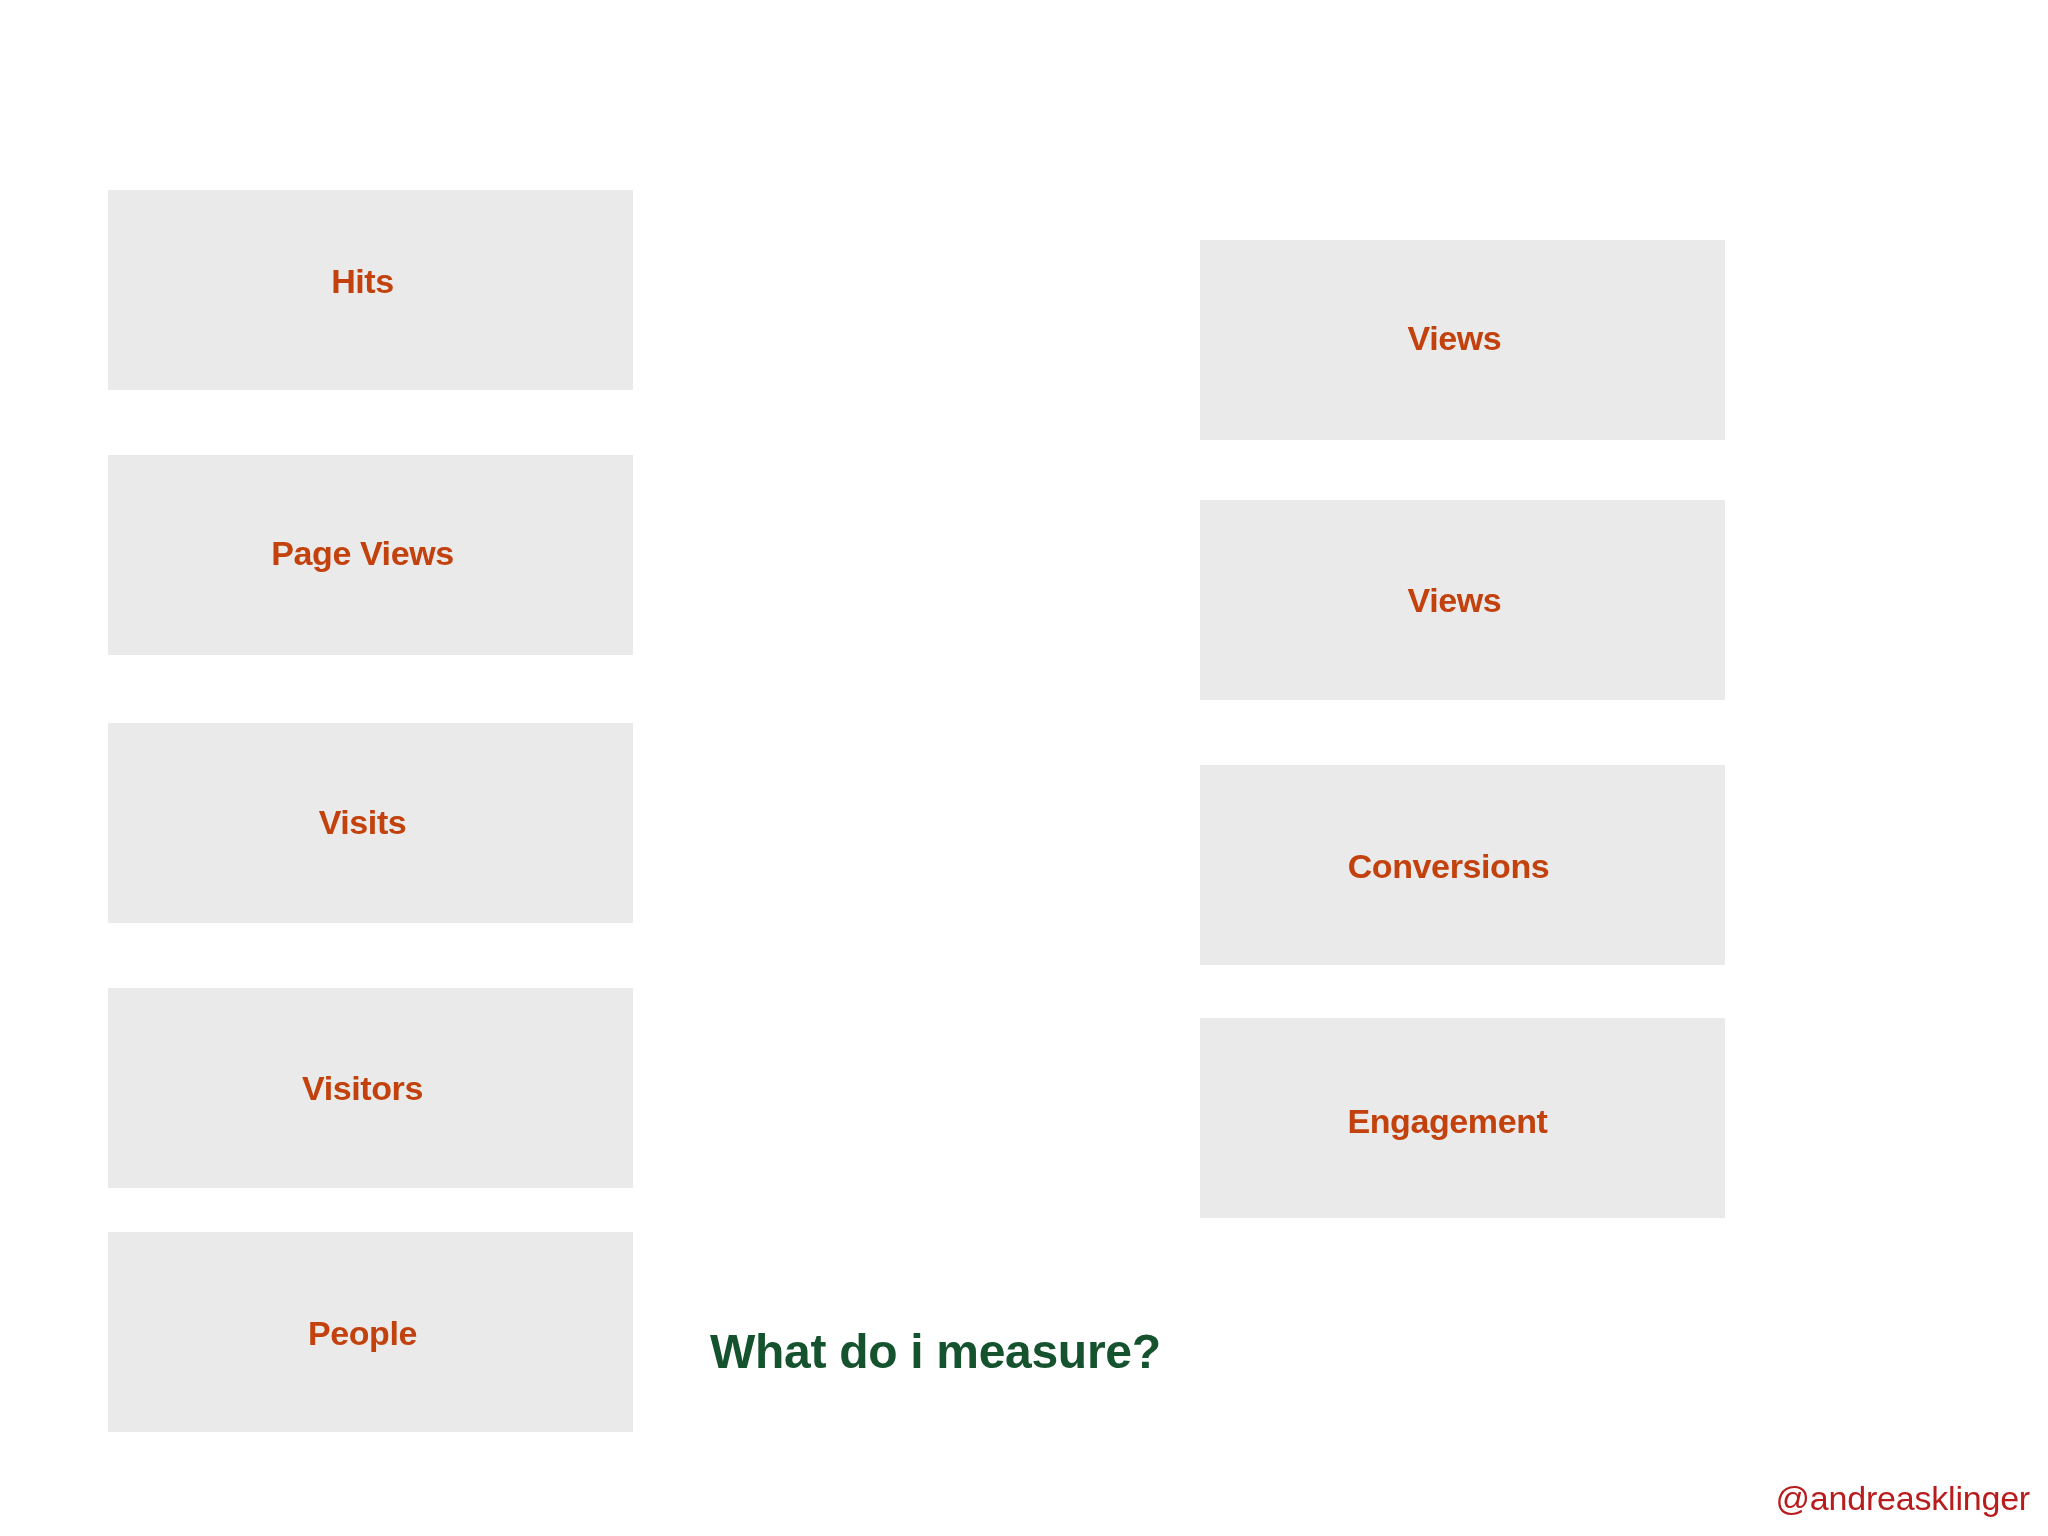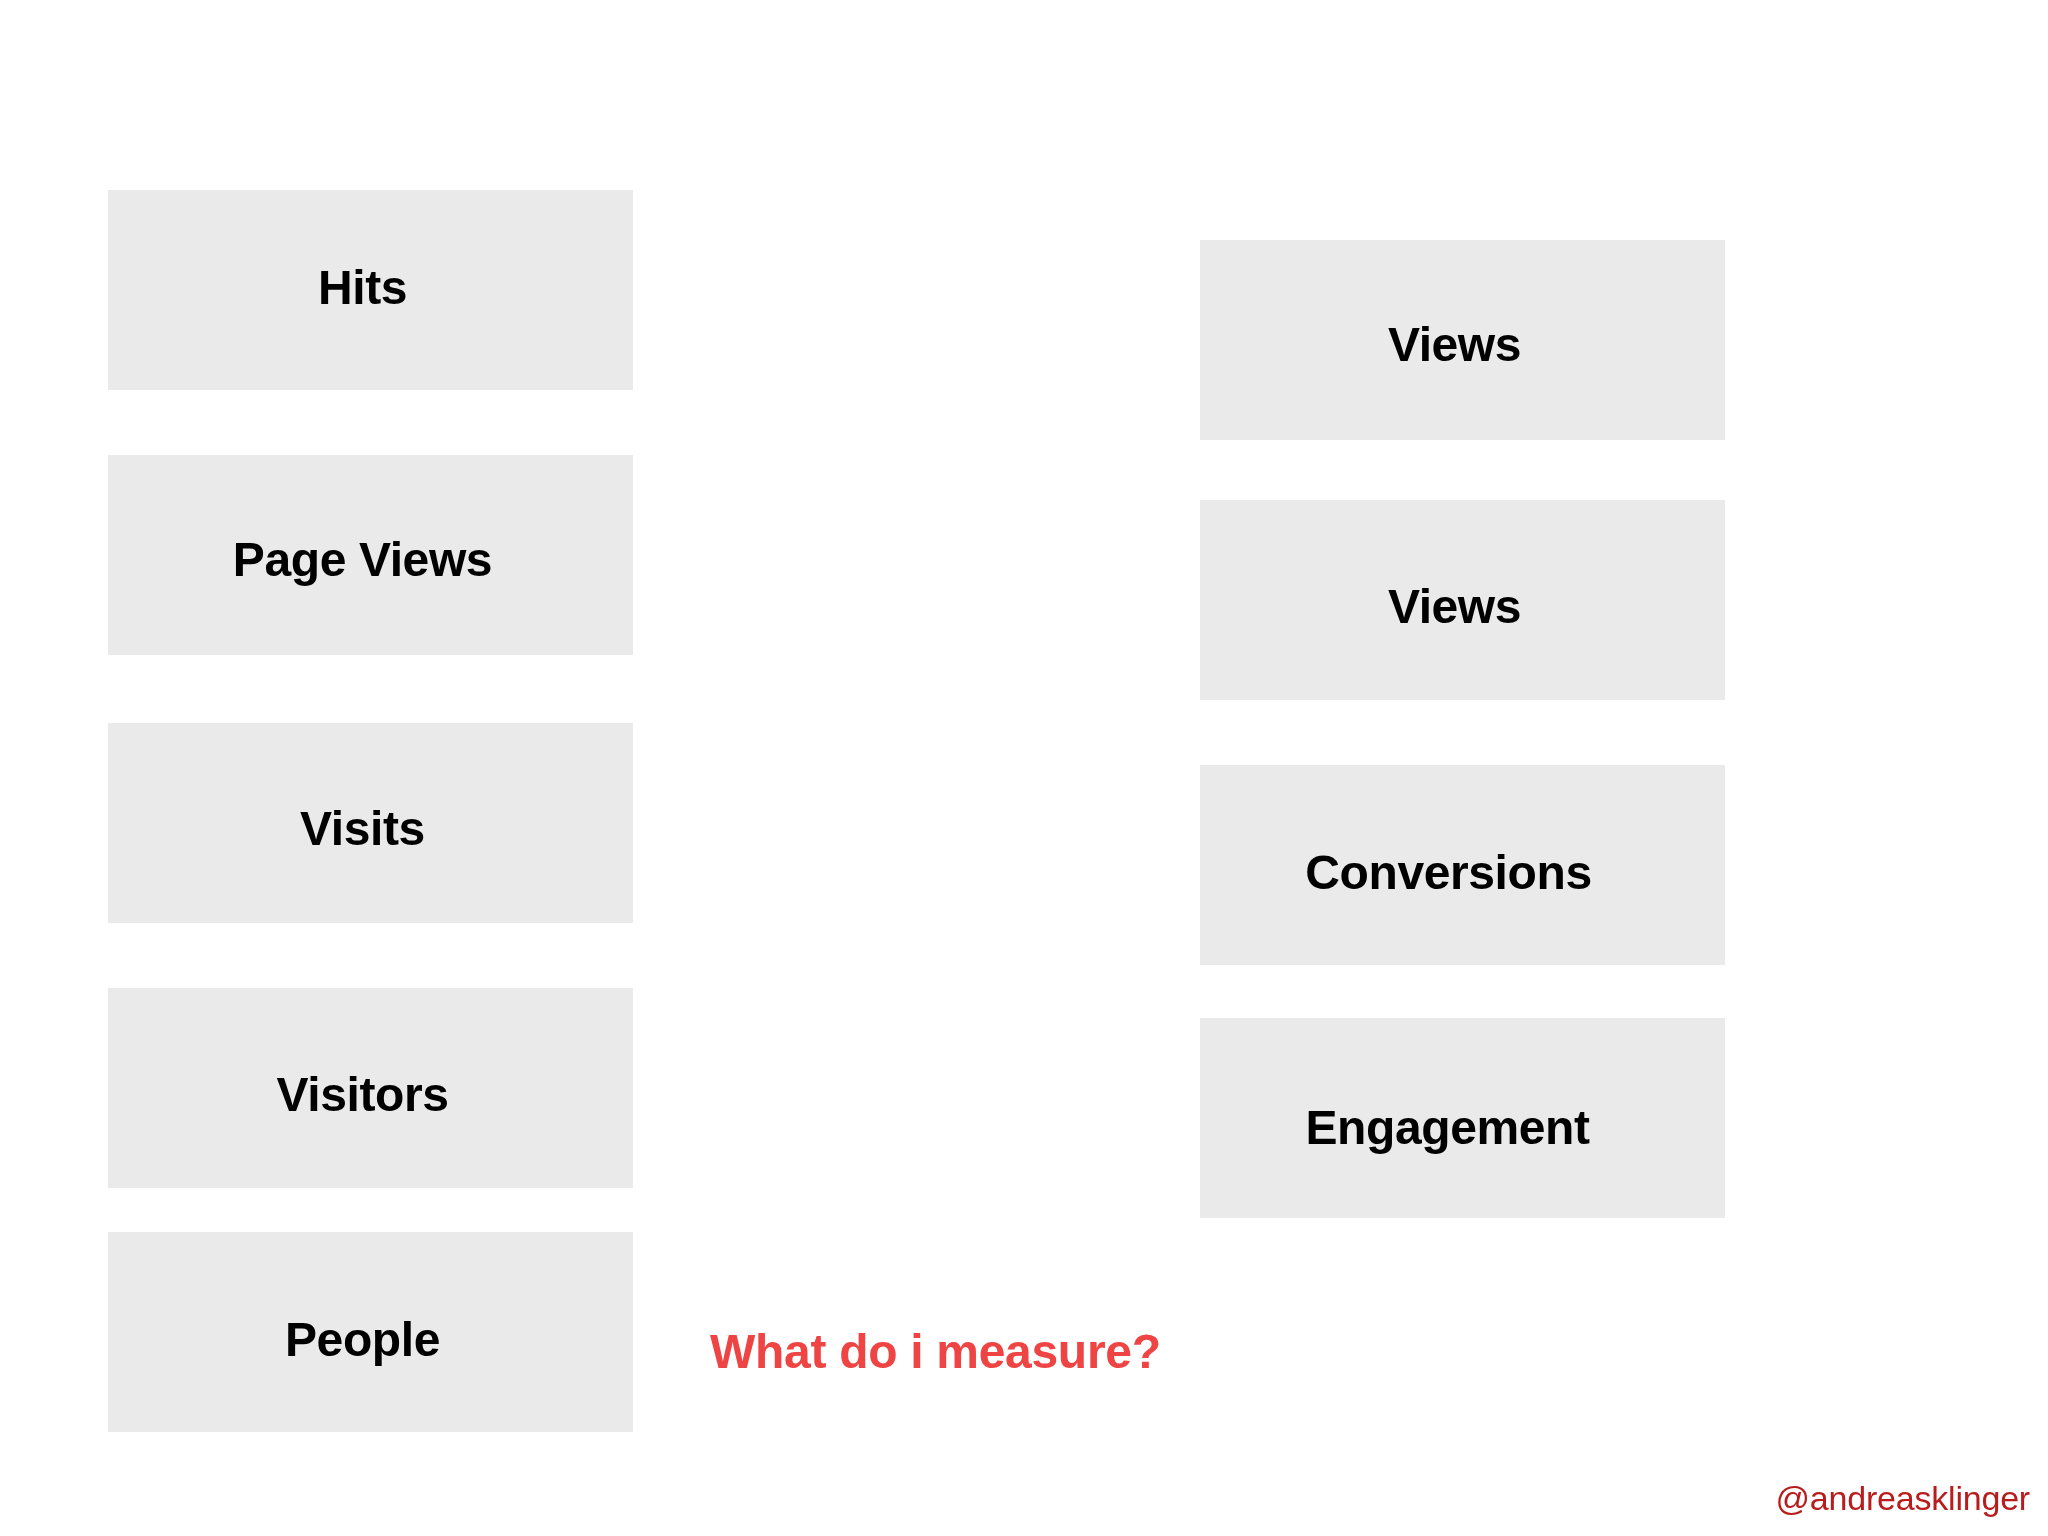--- a/index.html
+++ b/index.html
@@ -26,23 +26,23 @@
     position: absolute;
     background: #EAEAEA;
     box-sizing: border-box;
   }
   .metric-label {
     position: absolute;
     left: 0;
     right: 16px;
     text-align: center;
     font-weight: 700;
-    font-size: 48px;
+    font-size: 34px;
     line-height: 1;
-    color: #000000;
+    color: #c2410c;
     letter-spacing: -0.4px;
     white-space: nowrap;
   }
 
   
   .col-left .metric-box {
     left: 108px;
     width: 525px;
     height: 200px;
   }
@@ -73,21 +73,21 @@
   .col-right .box-0 .metric-label { top: 81px; }
   .col-right .box-1 .metric-label { top: 83px; }
   .col-right .box-2 .metric-label { top: 84px;  margin-left: -12px; }
   .col-right .box-3 .metric-label { top: 86px;  margin-left: -14px; }
 
   
   #caption {
     position: absolute;
     left: 710px;
     top: 1310px;
-    color: #ef4444;
+    color: #14532d;
     font-weight: 700;
     font-size: 48px;
     line-height: 84px;
     letter-spacing: -0.3px;
     white-space: nowrap;
   }
   #caption .cap-line { display: block; }
 
   
   #attribution {

